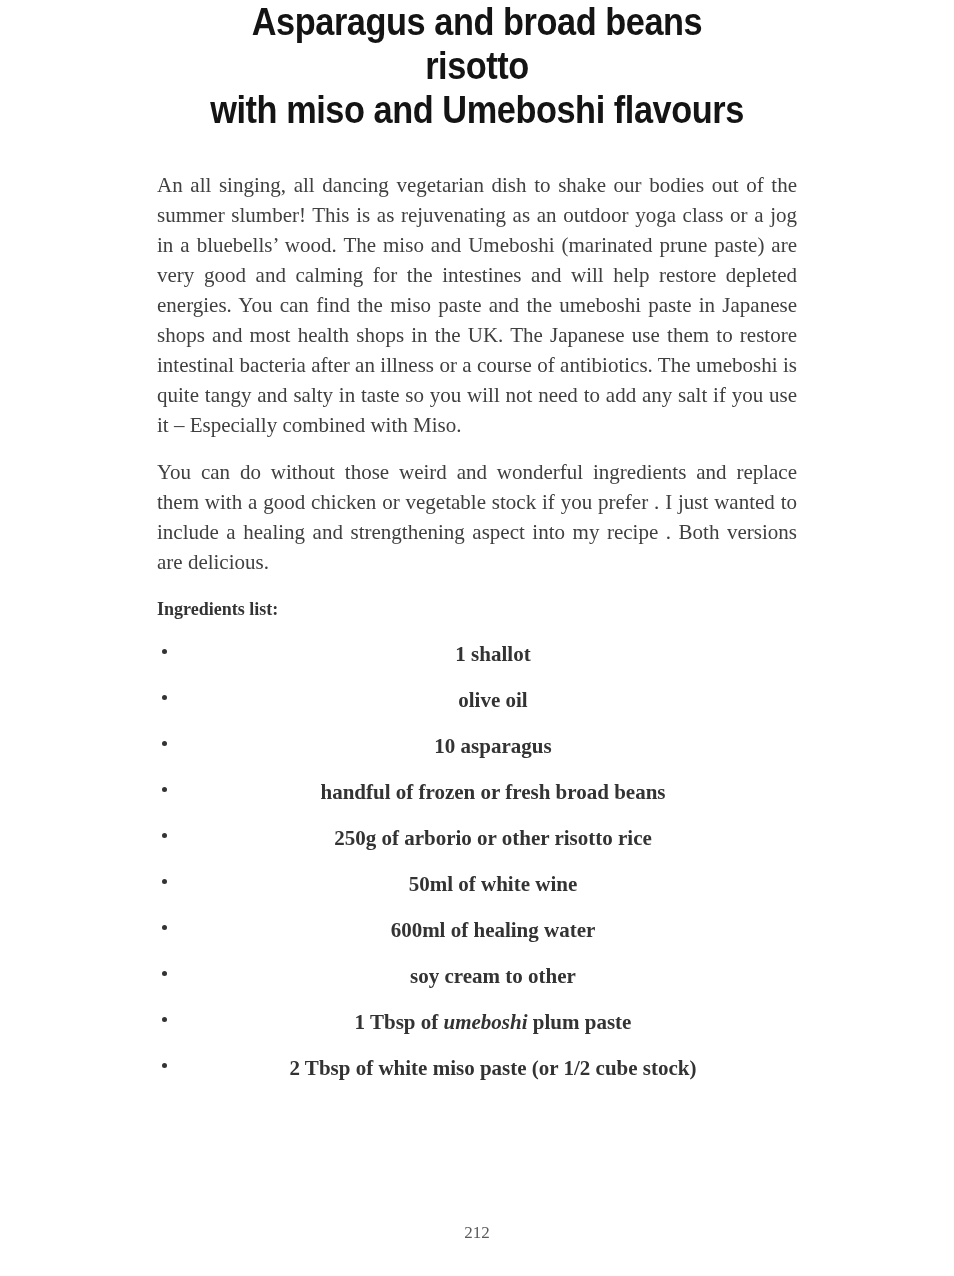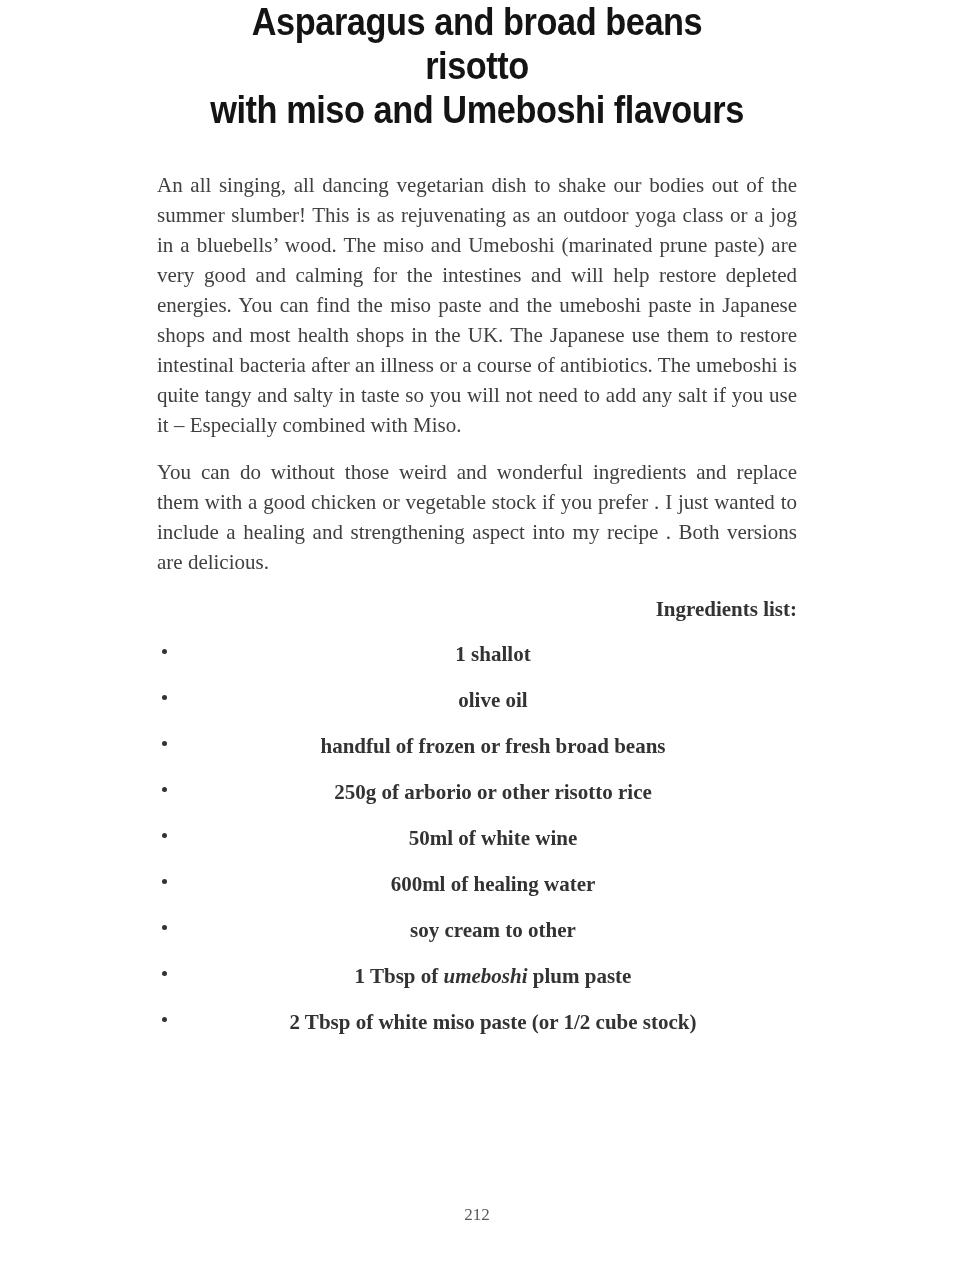--- a/index.html
+++ b/index.html
@@ -36,25 +36,24 @@
   }
   .body-para {
     margin: 0 0 17px 0;
     font-size: 21px;
     line-height: 30px;
     text-align: justify;
     color: #404040;
   }
   .ingredients-heading {
     margin: 0 0 15px 0;
-    font-size: 21px;
+    font-size: 18px;
     line-height: 30px;
     font-weight: bold;
     color: #333333;
-    text-align: right;
   }
   .ingredients-list {
     list-style: none;
     margin: 0;
     padding: 0;
   }
   .ingredients-list li {
     position: relative;
     padding-left: 32px;
     margin: 0 0 16px 0;
@@ -75,21 +74,21 @@
     background: #333333;
   }
   .ingredients-list li .ital {
     font-style: italic;
     font-weight: bold;
   }
   .page-footer {
     position: absolute;
     left: 0;
     right: 0;
-    bottom: 51px;
+    bottom: 33px;
     text-align: center;
   }
   .page-number {
     font-size: 17px;
     color: #5a5a5a;
     font-family: "Liberation Serif", serif;
   }
 </style>
 </head>
 <body>
@@ -104,20 +103,21 @@
 
     <p class="body-para">An all singing, all dancing vegetarian dish to shake our bodies out of the summer slumber! This is as rejuvenating as an outdoor yoga class or a jog in a bluebells’ wood. The miso and Umeboshi (marinated prune paste) are very good and calming for the intestines and will help restore depleted energies. You can find the miso paste and the umeboshi paste in Japanese shops and most health shops in the UK. The Japanese use them to restore intestinal bacteria after an illness or a course of antibiotics. The umeboshi is quite tangy and salty in taste so you will not need to add any salt if you use it – Especially combined with Miso.</p>
 
     <p class="body-para">You can do without those weird and wonderful ingredients and replace them with a good chicken or vegetable stock if you prefer . I just wanted to include a healing and strengthening aspect into my recipe . Both versions are delicious.</p>
 
     <h2 class="ingredients-heading">Ingredients list:</h2>
 
     <ul class="ingredients-list">
       <li>1 shallot</li>
       <li>olive oil</li>
+      <li>10 asparagus</li>
       <li>handful of frozen or fresh broad beans</li>
       <li>250g of arborio or other risotto rice</li>
       <li>50ml of white wine</li>
       <li>600ml of healing water</li>
       <li>soy cream to other</li>
       <li><span>1 Tbsp of </span><em class="ital">umeboshi</em><span> plum paste</span></li>
       <li>2 Tbsp of white miso paste (or 1/2 cube stock)</li>
     </ul>
 
   </main>

